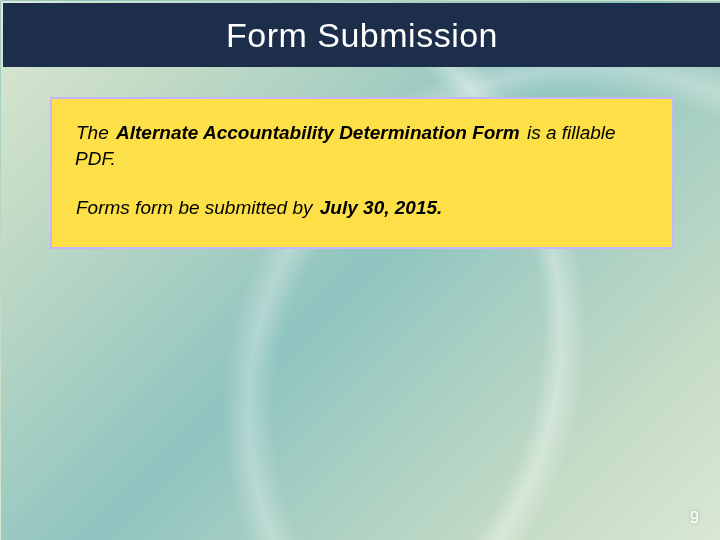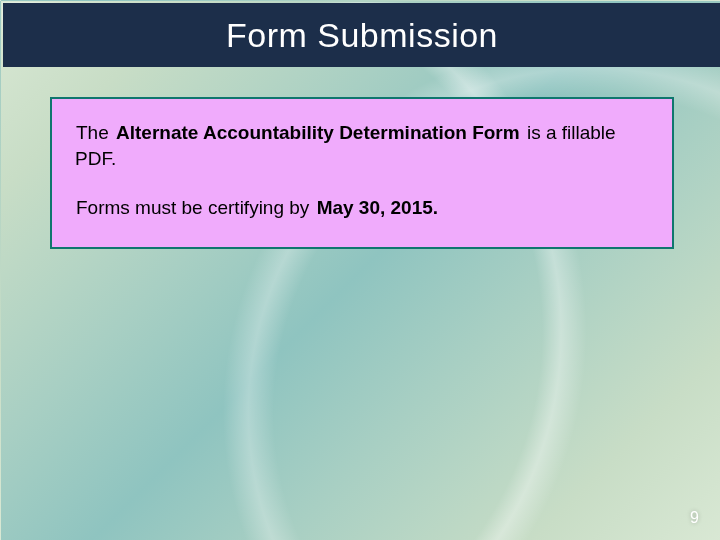--- a/index.html
+++ b/index.html
@@ -55,23 +55,24 @@
     color: #ffffff;
     font-size: 34px;
     font-weight: 400;
     letter-spacing: 0.5px;
   }
 
   .content-box {
     position: relative;
     z-index: 2;
     margin: 30px 48px 0 48px;
-    background: #f0abfc;
-    border: 2px solid #0f766e;
+    background: #fde047;
+    border: 2px solid #c4b5fd;
     padding: 20px 22px 26px 22px;
+    font-style: italic;
   }
   .content-box p {
     font-size: 19px;
     line-height: 1.35;
     color: #000000;
     margin-bottom: 24px;
   }
   .content-box p:last-child { margin-bottom: 0; }
   .bold { font-weight: 700; }
   a.email {
@@ -99,18 +100,18 @@
 <div class="content-box">
 
   <p>
     <span>The </span><span class="bold">Alternate Accountability Determination Form</span><span> is a fillable PDF.</span>
   </p>
 
 
 
 
   <p>
-    <span>Forms must be certifying by </span><span class="bold">May 30, 2015.</span>
+    <span>Forms form be submitted by </span><span class="bold">July 30, 2015.</span>
   </p>
 
 </div>
 
 <div class="page-number">9</div>
 
 </body></html>

